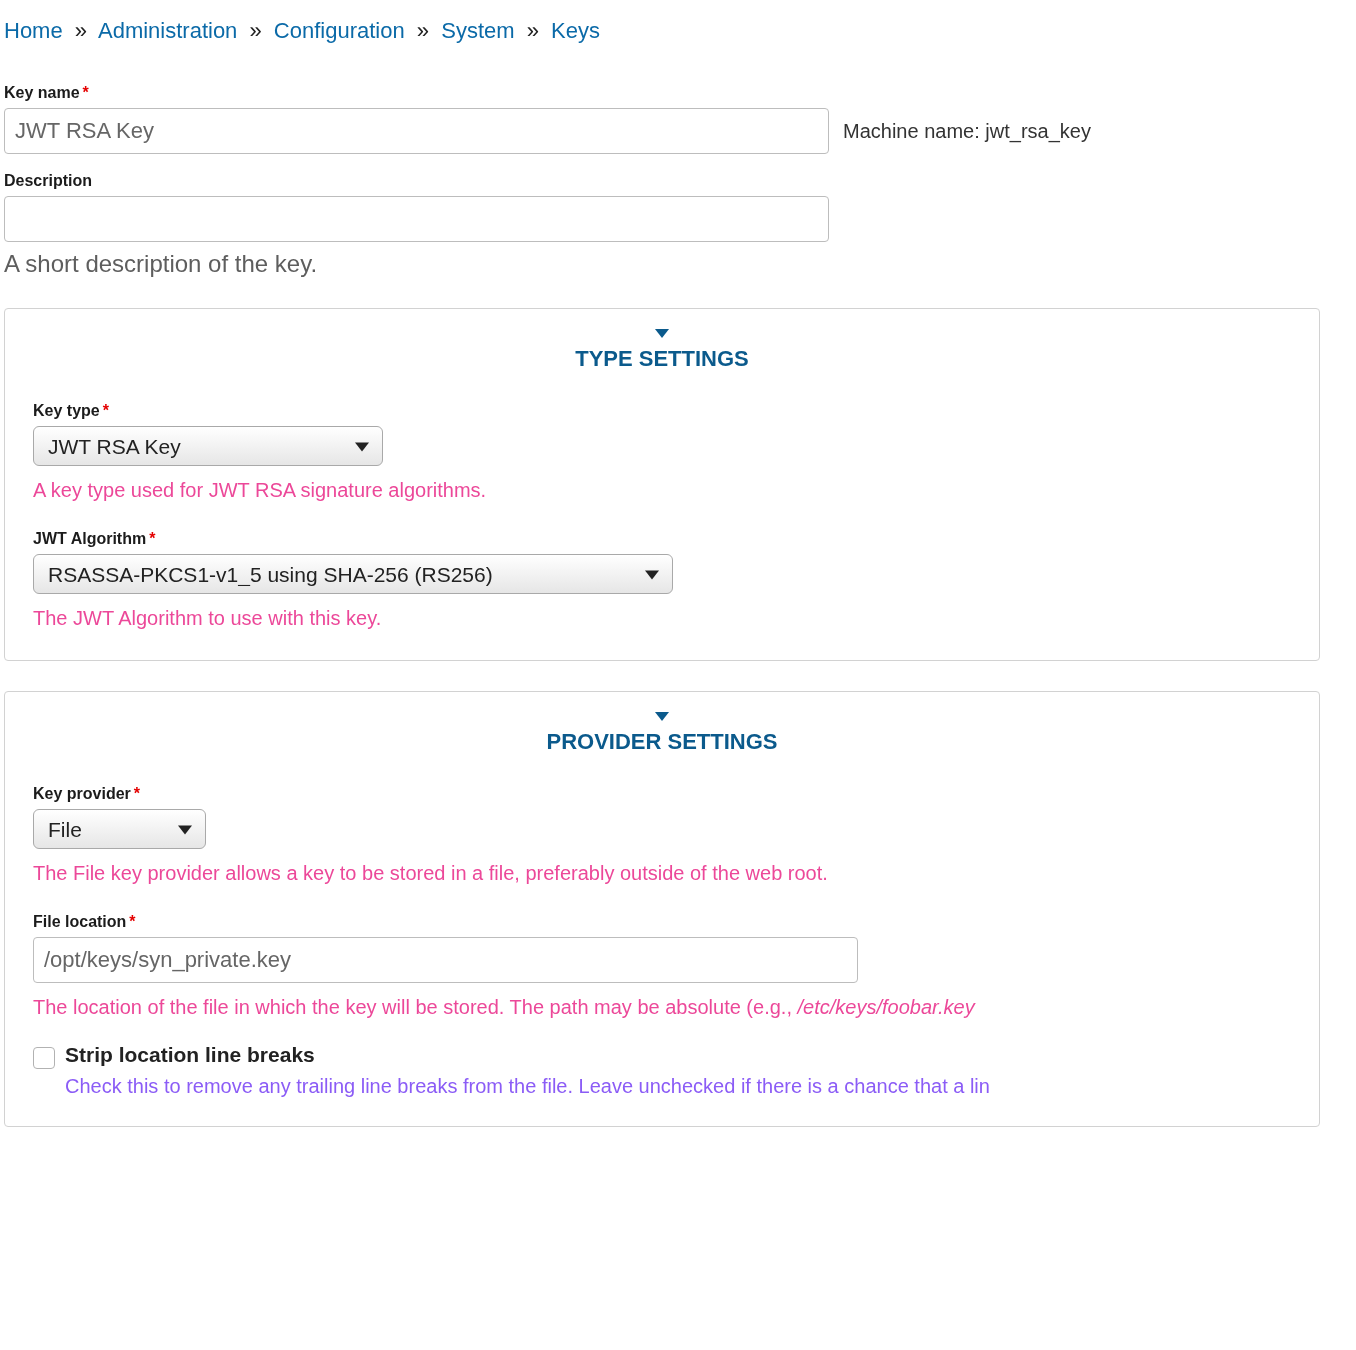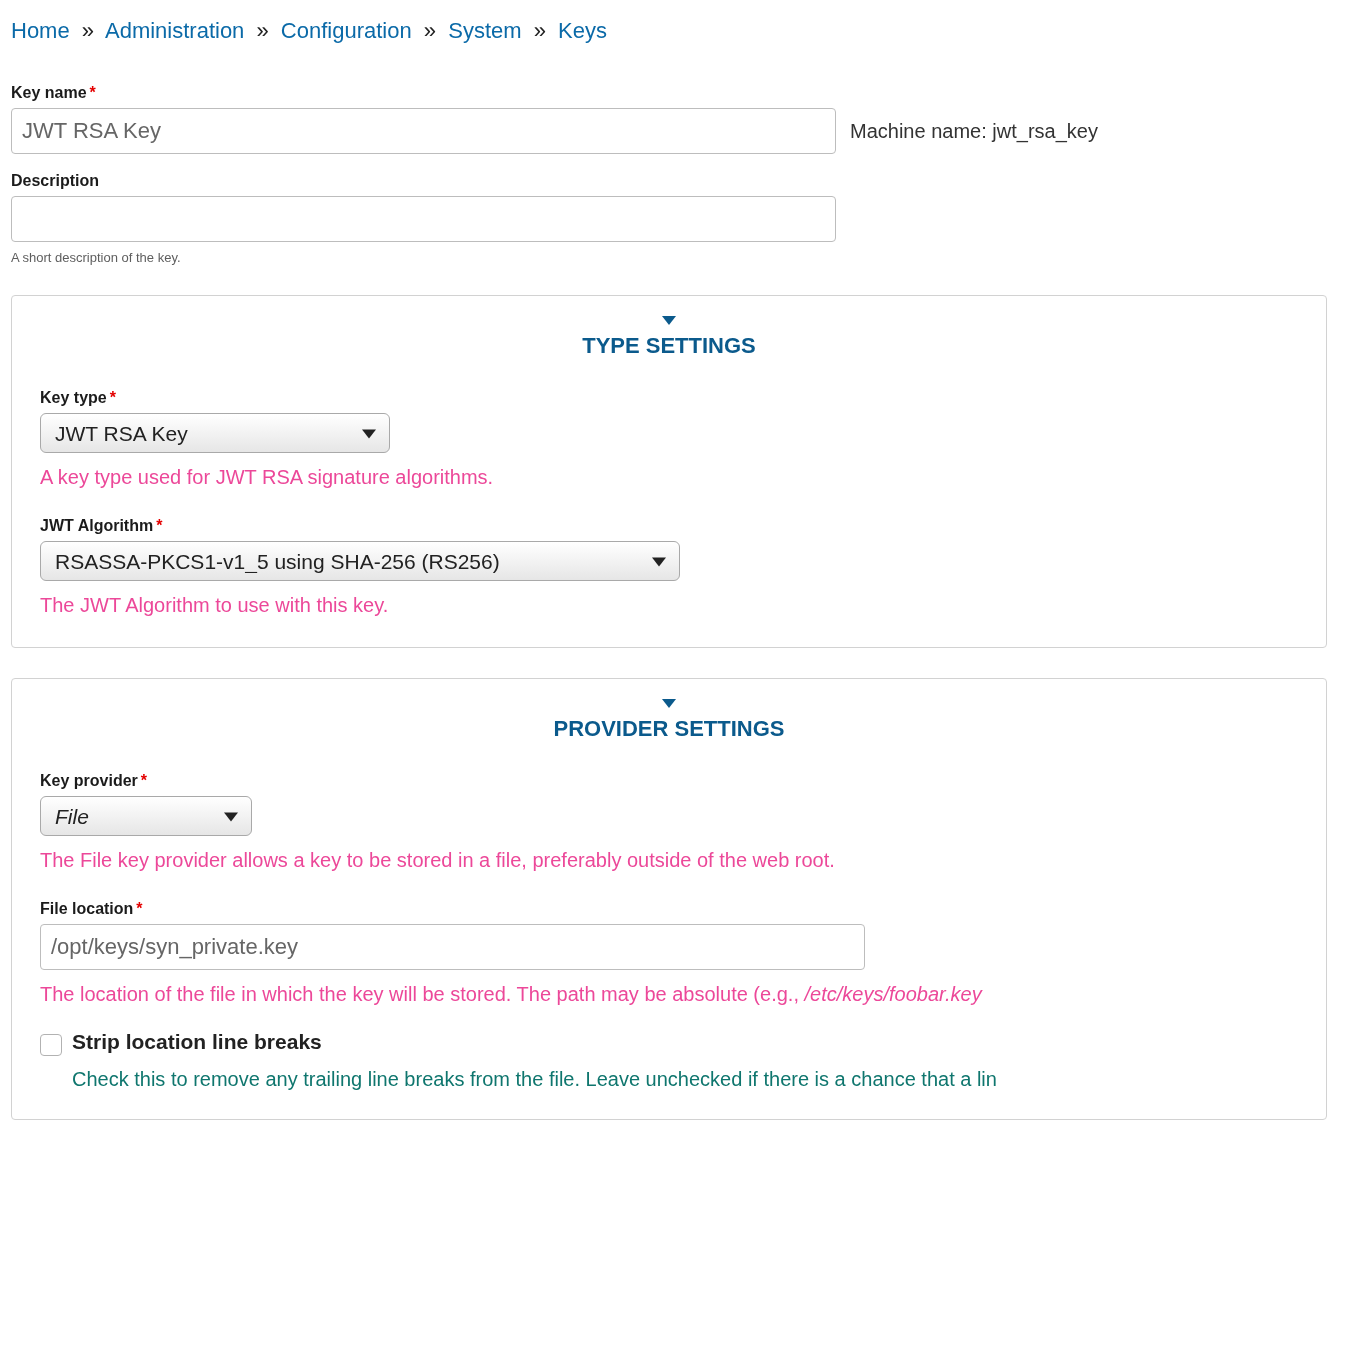--- a/index.html
+++ b/index.html
@@ -4,21 +4,21 @@
 <style>
   html, body {
     margin: 0;
     padding: 0;
     background: #ffffff;
     font-family: "Lucida Grande", "Helvetica Neue", Arial, sans-serif;
     font-size: 20px;
     color: #222;
   }
   .page {
-    padding: 18px 20px 40px 11px;
+    padding: 18px 20px 40px 4px;
     width: 1316px;
   }
 
   
   .breadcrumb {
     margin-bottom: 40px;
     font-size: 22px;
   }
   .breadcrumb a {
     color: #0b6aa8;
@@ -62,21 +62,21 @@
     display: flex;
     align-items: center;
     gap: 14px;
   }
   .machine-name {
     font-size: 20px;
     color: #333;
   }
   .description-help {
     color: #5e5e5e;
-    font-size: 13px;
+    font-size: 24px;
     margin-top: 8px;
   }
 
   
   .details-box {
     border: 1px solid #d2d2d2;
     border-radius: 4px;
     padding: 20px 28px 28px 28px;
     margin-top: 30px;
     position: relative;
@@ -130,21 +130,21 @@
     transform: translateY(-40%);
     width: 0;
     height: 0;
     border-left: 7px solid transparent;
     border-right: 7px solid transparent;
     border-top: 9px solid #222;
     pointer-events: none;
   }
   .select-medium { width: 350px; }
   .select-large  { width: 640px; }
-  .select-small  { width: 212px; font-style: italic; }
+  .select-small  { width: 173px; }
 
   .inner-help {
     color: #ec4899;
     font-size: 20px;
     margin-top: 10px;
     line-height: 1.4;
   }
 
   .subfield {
     margin-top: 26px;
@@ -165,23 +165,23 @@
     margin-top: 4px;
     flex-shrink: 0;
     cursor: pointer;
   }
   .checkbox-label {
     font-weight: 700;
     color: #222;
     font-size: 21px;
   }
   .checkbox-help {
-    color: #0f766e;
-    font-size: 20px;
-    margin-top: 14px;
+    color: #8b5cf6;
+    font-size: 20px;
+    margin-top: 8px;
   }
 
   .italic { font-style: italic; }
 </style>
 </head>
 <body>
 
 <div class="page">
 
   <div class="breadcrumb">

